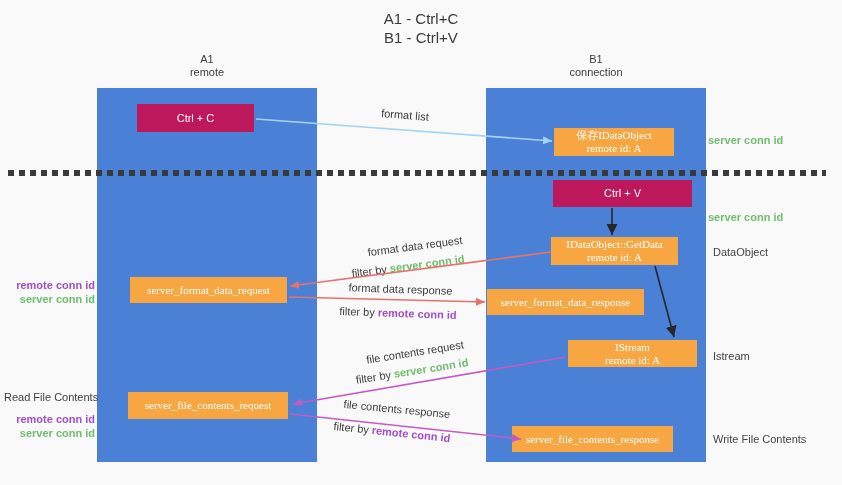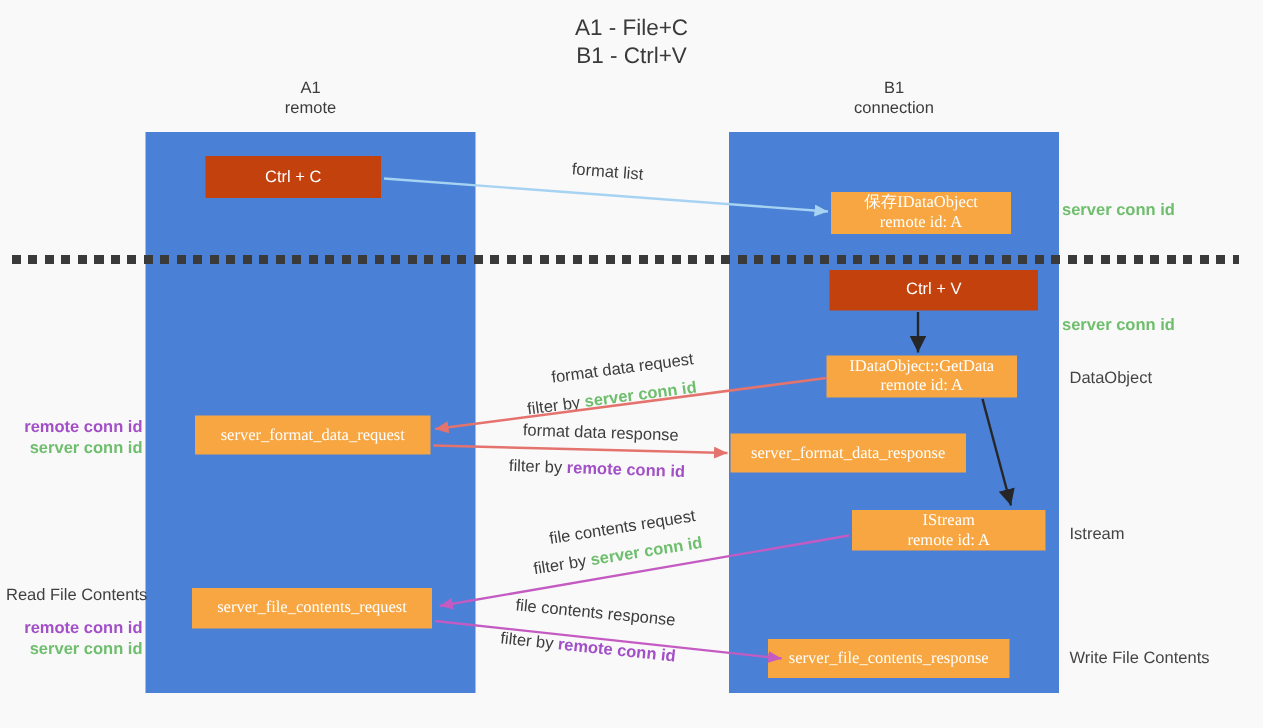--- a/index.html
+++ b/index.html
@@ -38,21 +38,21 @@
   }
   .node {
     color: #ffffff;
     font-size: 11px;
     text-align: center;
     display: flex;
     flex-direction: column;
     justify-content: center;
     line-height: 13px;
   }
-  .node.green { background: #c2410c; }
+  .node.green { background: #be185d; }
   .node.orange { background: #F7A642; font-family: Liberation Serif, serif; }
   .dashed-line {
     left: 8px; top: 170px;
     width: 818px; height: 6px;
     background: repeating-linear-gradient(to right, #3a3a3a 0 6px, transparent 6px 11px);
   }
   .arrow-label {
     font-size: 11px;
     color: #3c3c3c;
     text-align: center;
@@ -77,21 +77,21 @@
     left: 0; top: 0;
     pointer-events: none;
   }
 </style>
 </head>
 <body>
 
 <div id="canvas">
 
   <div class="abs title-block">
-    <div>A1 - File+C</div>
+    <div>A1 - Ctrl+C</div>
     <div>B1 - Ctrl+V</div>
   </div>
 
   <div class="abs col-header" style="left:97px;">
     <div>A1</div>
     <div>remote</div>
   </div>
   <div class="abs col-header" style="left:486px;">
     <div>B1</div>
     <div>connection</div>

